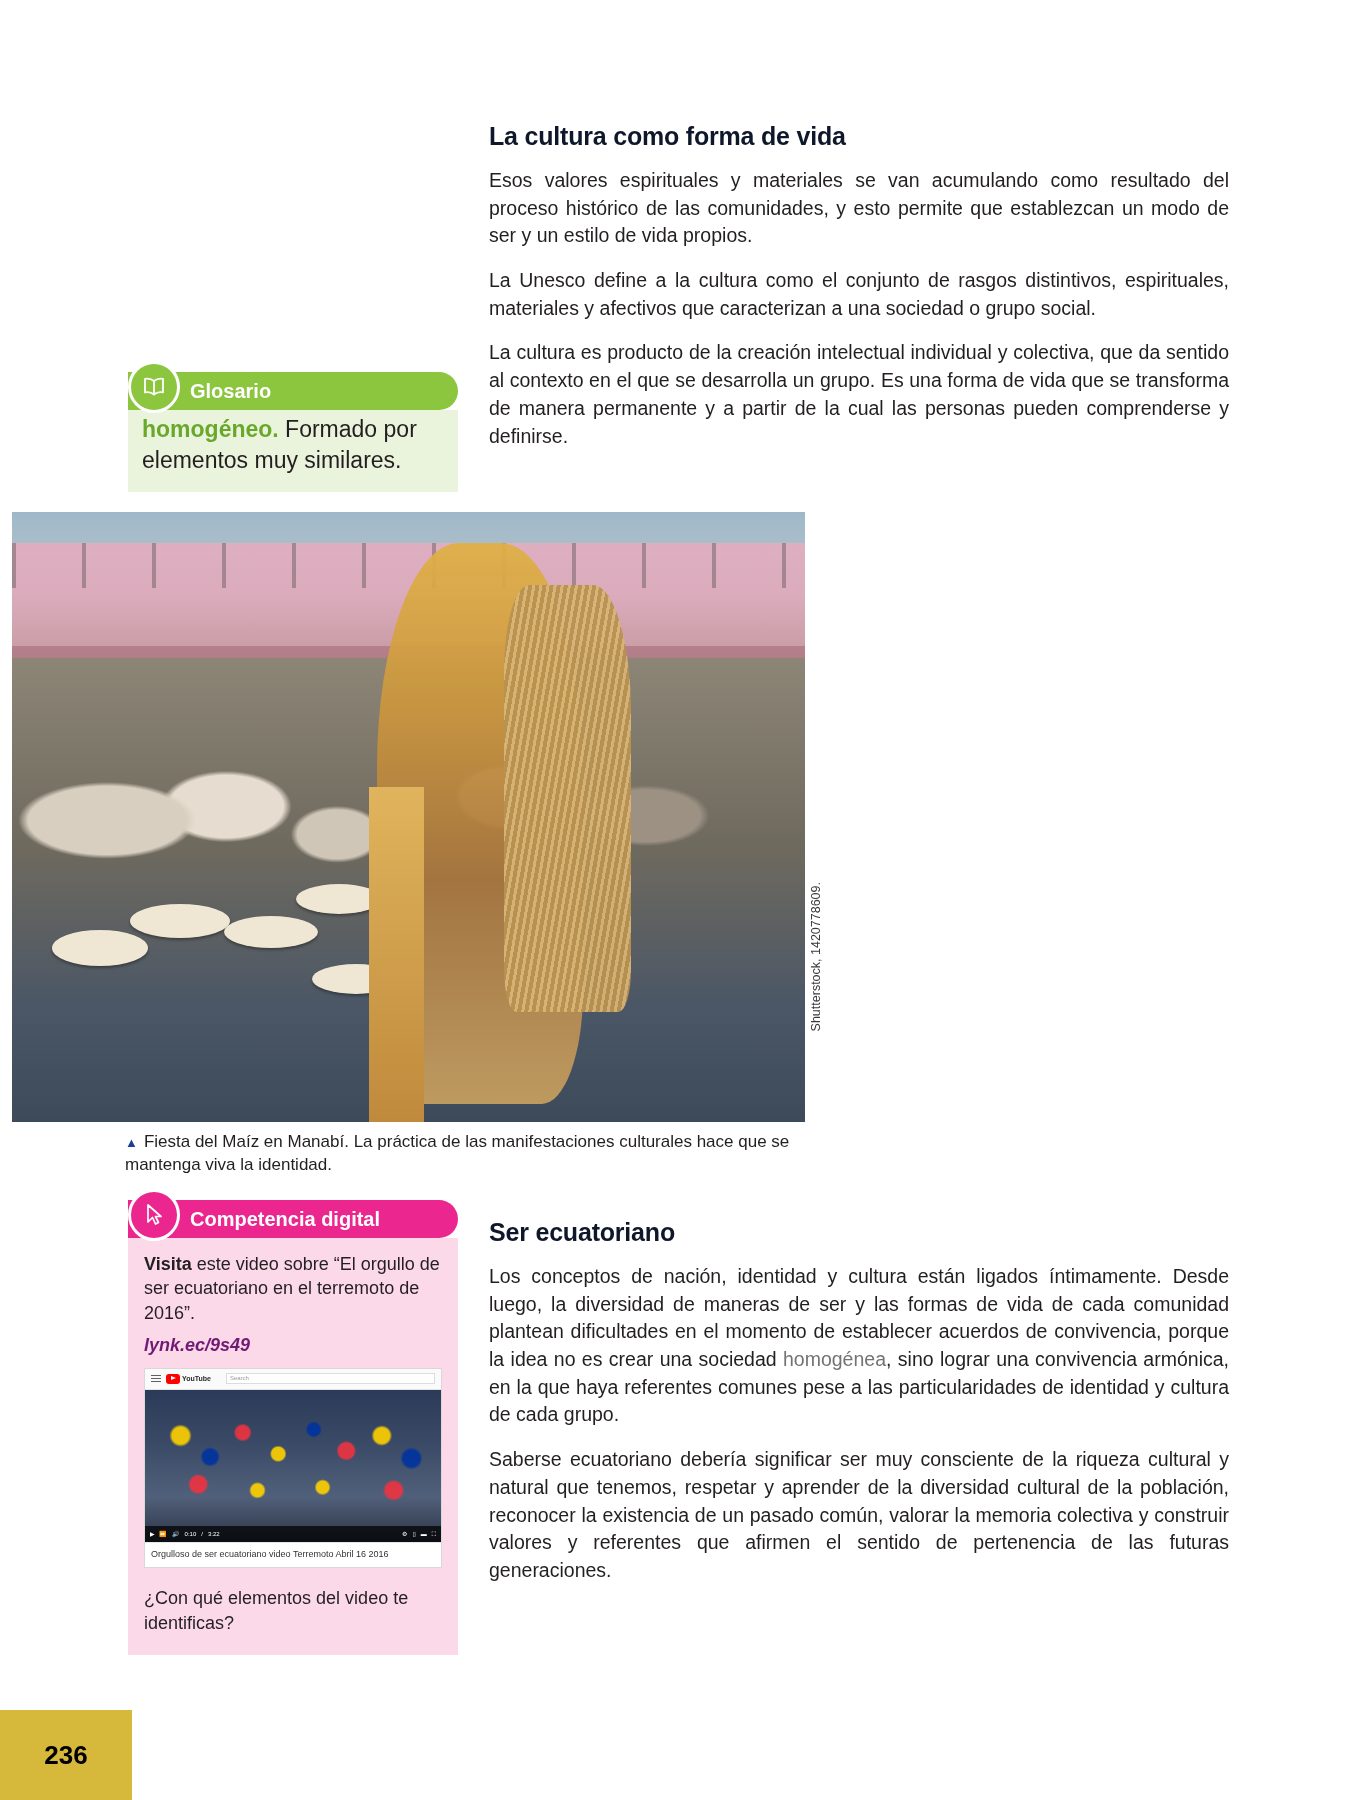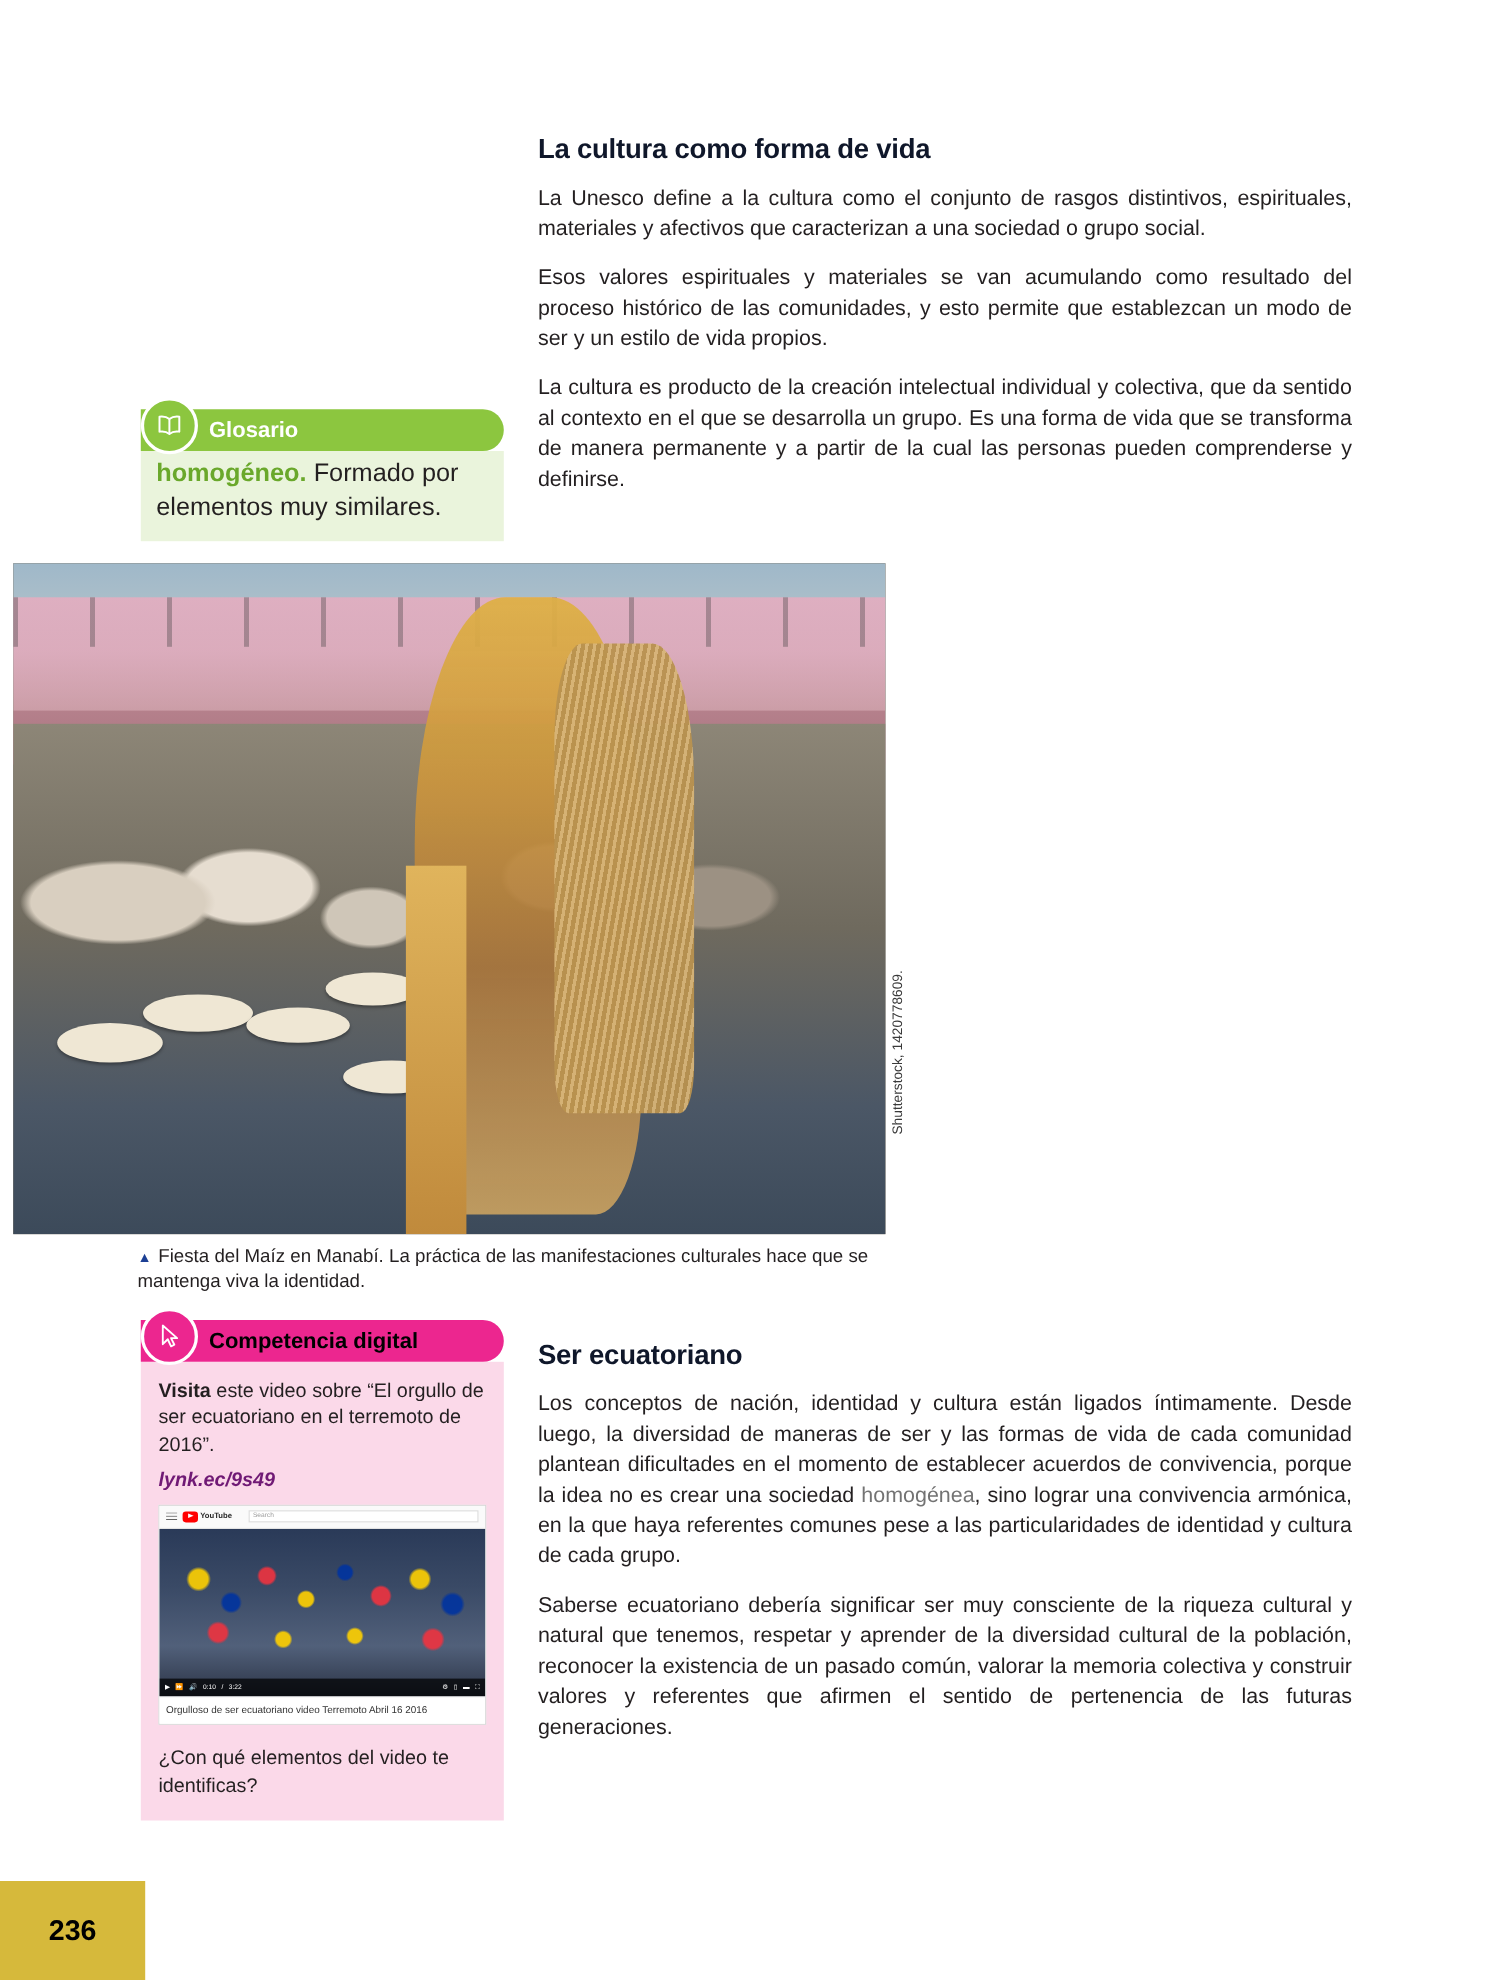--- a/index.html
+++ b/index.html
@@ -202,21 +202,21 @@
     position: relative;
     height: 38px;
     background: #ec268f;
     border-radius: 0 19px 19px 0;
     display: flex;
     align-items: center;
     padding-left: 62px;
     box-sizing: border-box;
   }
   .compdig-head .label {
-    color: #000000;
+    color: #ffffff;
     font-size: 20px;
     font-weight: bold;
   }
   .badge-circle.pink {
     background: #ec268f;
   }
   .compdig-body {
     background: #fbd9e9;
     padding: 14px 16px 20px 16px;
     font-size: 18px;
@@ -352,22 +352,22 @@
     font-weight: bold;
   }
 </style>
 </head>
 <body>
 
 <div class="page">
 
   <div class="col-right">
     <h2 class="section-title">La cultura como forma de vida</h2>
+    <p class="body">Esos valores espirituales y materiales se van acumulando como resultado del proceso histórico de las comunidades, y esto permite que establezcan un modo de ser y un estilo de vida propios.</p>
     <p class="body">La Unesco define a la cultura como el conjunto de rasgos distintivos, espirituales, materiales y afectivos que caracterizan a una sociedad o grupo social.</p>
-    <p class="body">Esos valores espirituales y materiales se van acumulando como resultado del proceso histórico de las comunidades, y esto permite que establezcan un modo de ser y un estilo de vida propios.</p>
     <p class="body">La cultura es producto de la creación intelectual individual y colectiva, que da sentido al contexto en el que se desarrolla un grupo. Es una forma de vida que se transforma de manera permanente y a partir de la cual las personas pueden comprenderse y definirse.</p>
   </div>
 
   <div class="glosario">
     <div class="glosario-head">
       <div class="badge-circle">
         <svg width="26" height="22" viewBox="0 0 26 22" aria-hidden="true">
           <path d="M13 5c-2.6-2.2-6-2.6-9-2.2v13.6c3-0.5 6.4-0.1 9 2.1 2.6-2.2 6-2.6 9-2.1V2.8c-3-0.4-6.4 0-9 2.2z" fill="none" stroke="#ffffff" stroke-width="1.8" stroke-linejoin="round"></path>
           <path d="M13 5v13.5" fill="none" stroke="#ffffff" stroke-width="1.8"></path>
         </svg>

